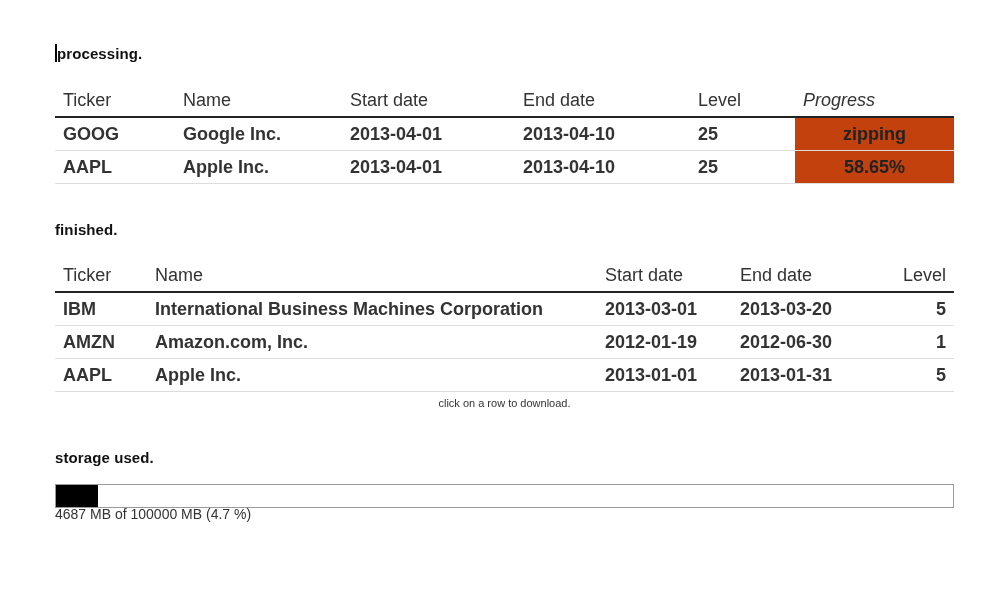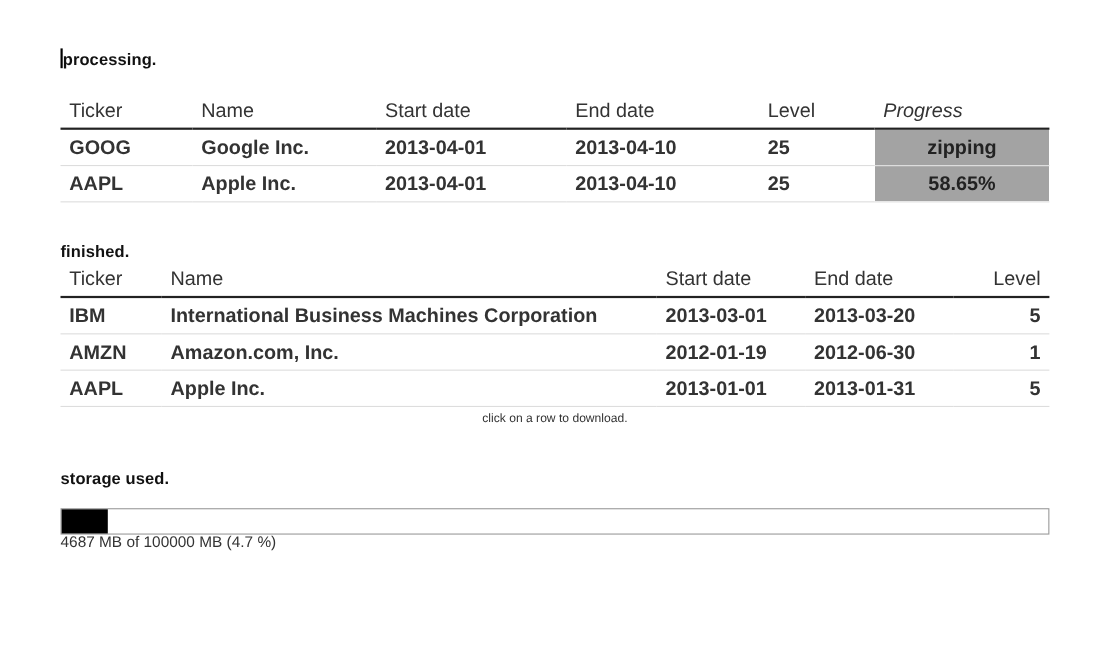--- a/index.html
+++ b/index.html
@@ -20,21 +20,21 @@
   }
   .section-heading {
     font-size: 15px;
     font-weight: 700;
     color: #111111;
     margin: 0;
     line-height: 14px;
     letter-spacing: 0.1px;
   }
   #processing-heading { margin-top: 44px; margin-bottom: 22px; }
-  #finished-heading   { margin-top: 39px; }
+  #finished-heading   { margin-top: 39px; margin-bottom: 22px; }
   #storage-heading    { margin-top: 41px; margin-bottom: 19px; }
 
   .caret {
     display: inline-block;
     width: 2px;
     height: 18px;
     background: #000000;
     vertical-align: -3px;
     margin-right: 0px;
   }
@@ -61,21 +61,21 @@
     border-bottom: 1px solid #dddddd;
     white-space: nowrap;
     overflow: hidden;
     font-weight: bold;
   }
   .th-center { text-align: left; font-style: italic; }
   .col-right { text-align: right; }
 
   td.progress-cell {
     text-align: center;
-    background: #a3a3a3;
+    background: #c2410c;
     color: #222222;
   }
 
   .small-note {
     font-size: 11px;
     line-height: 13px;
     color: #333333;
     margin: 5px 0 0 0;
     text-align: center;
   }

